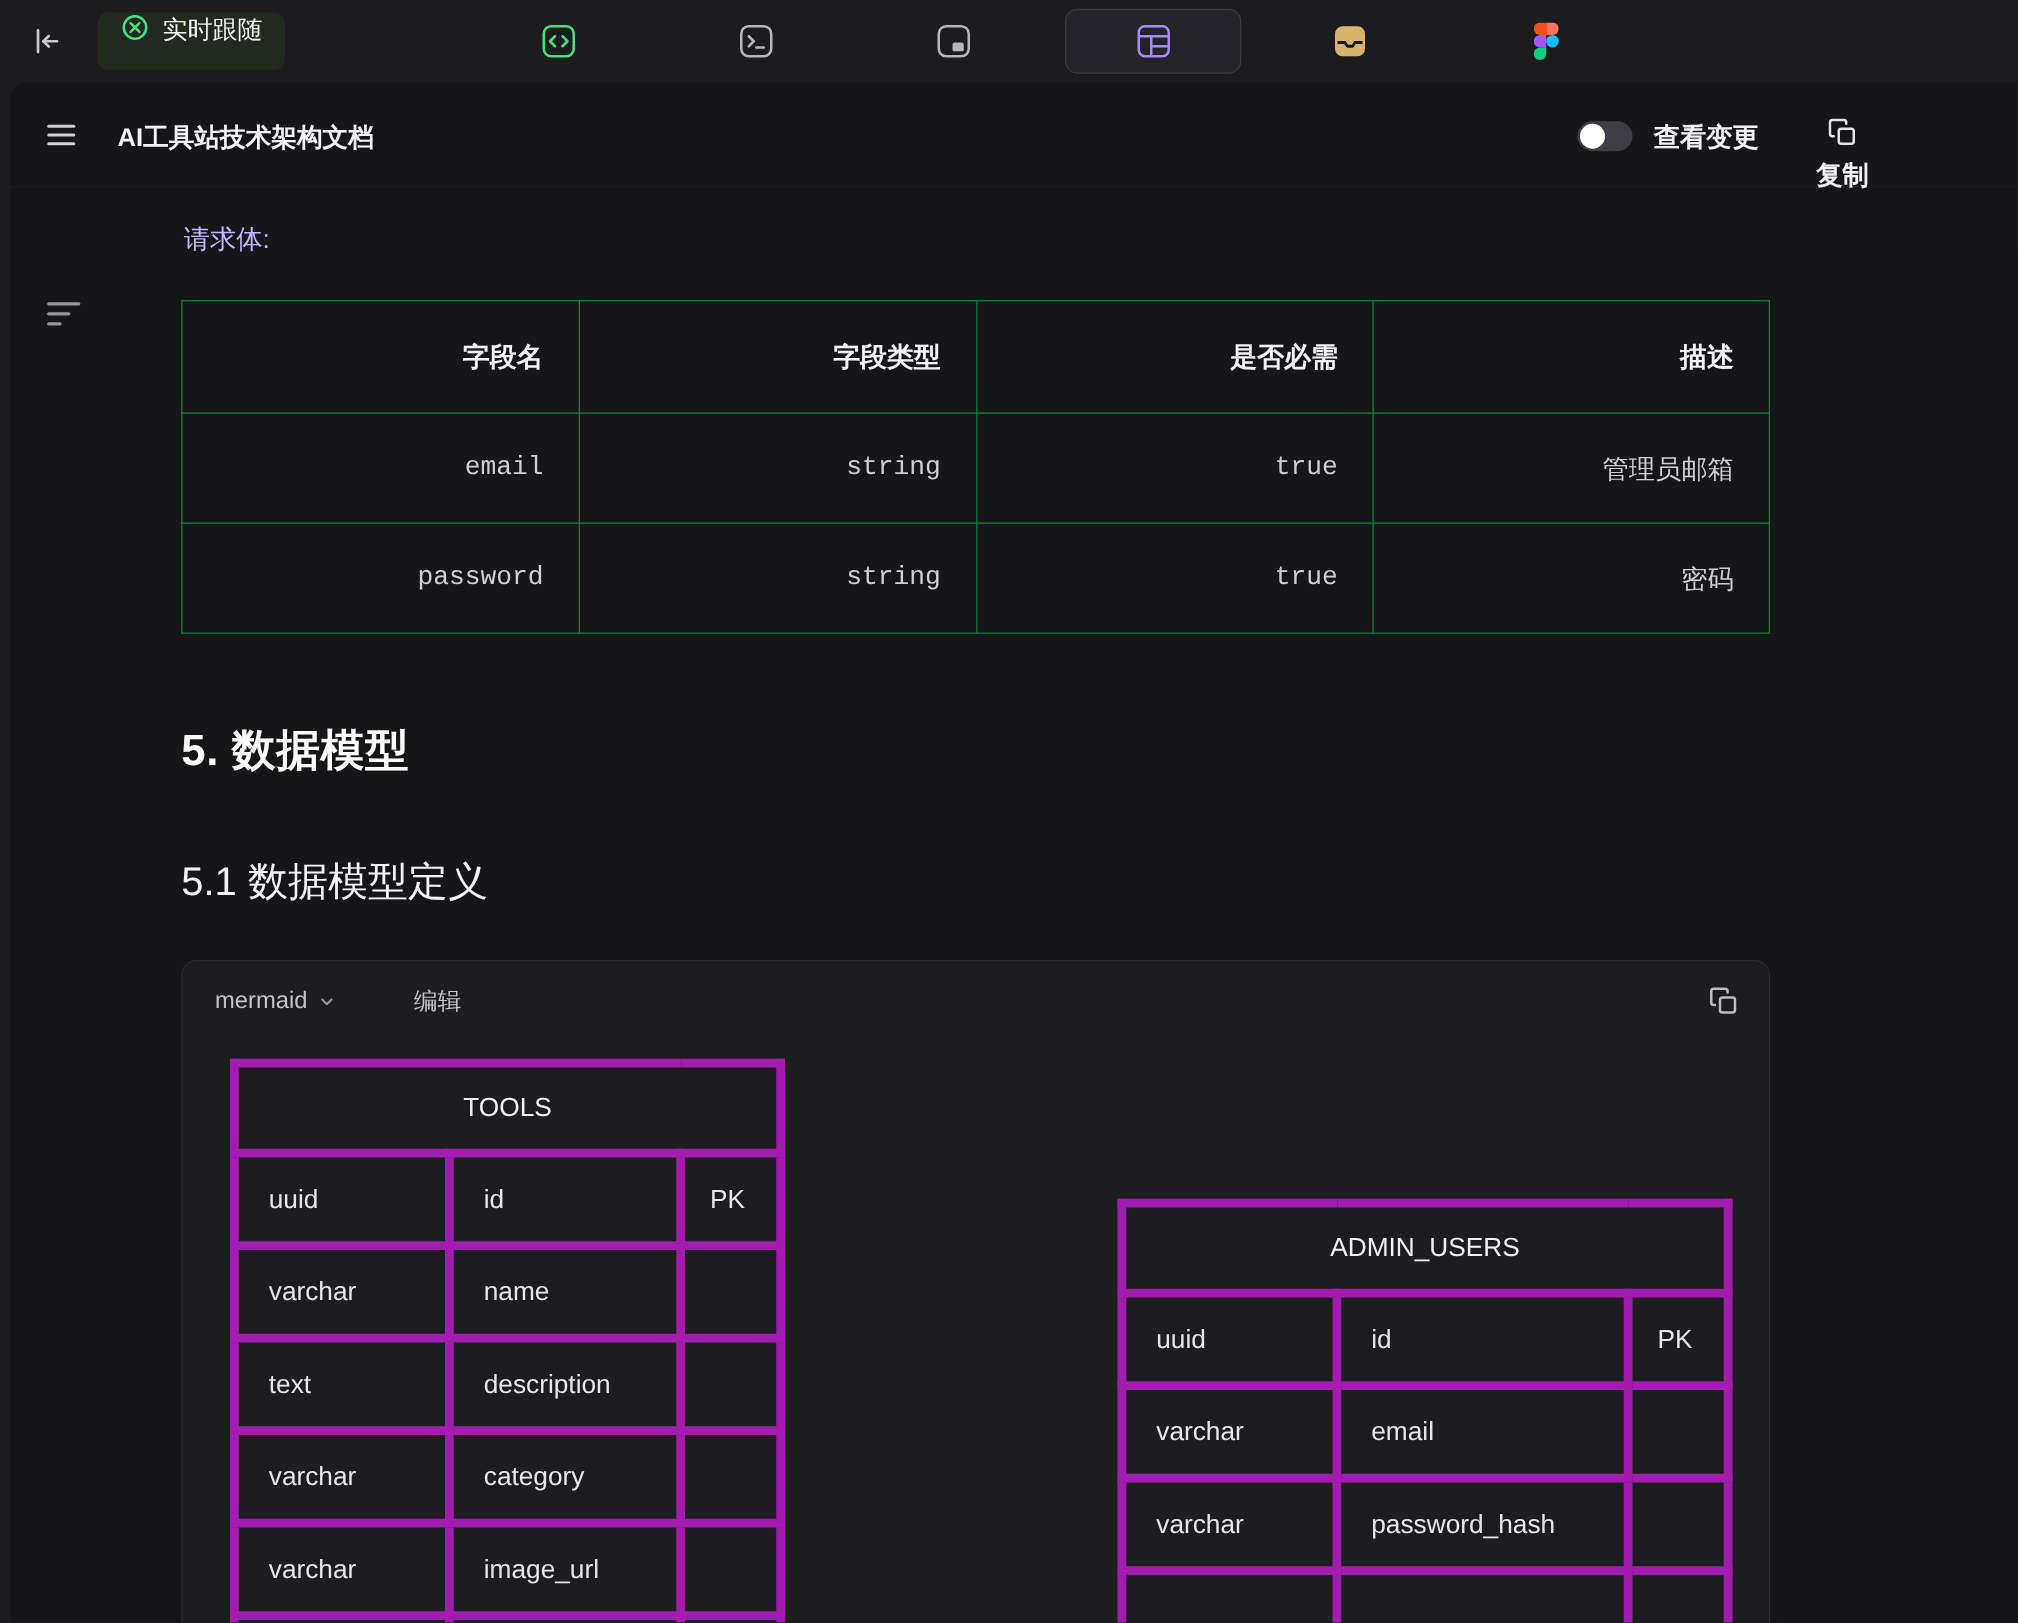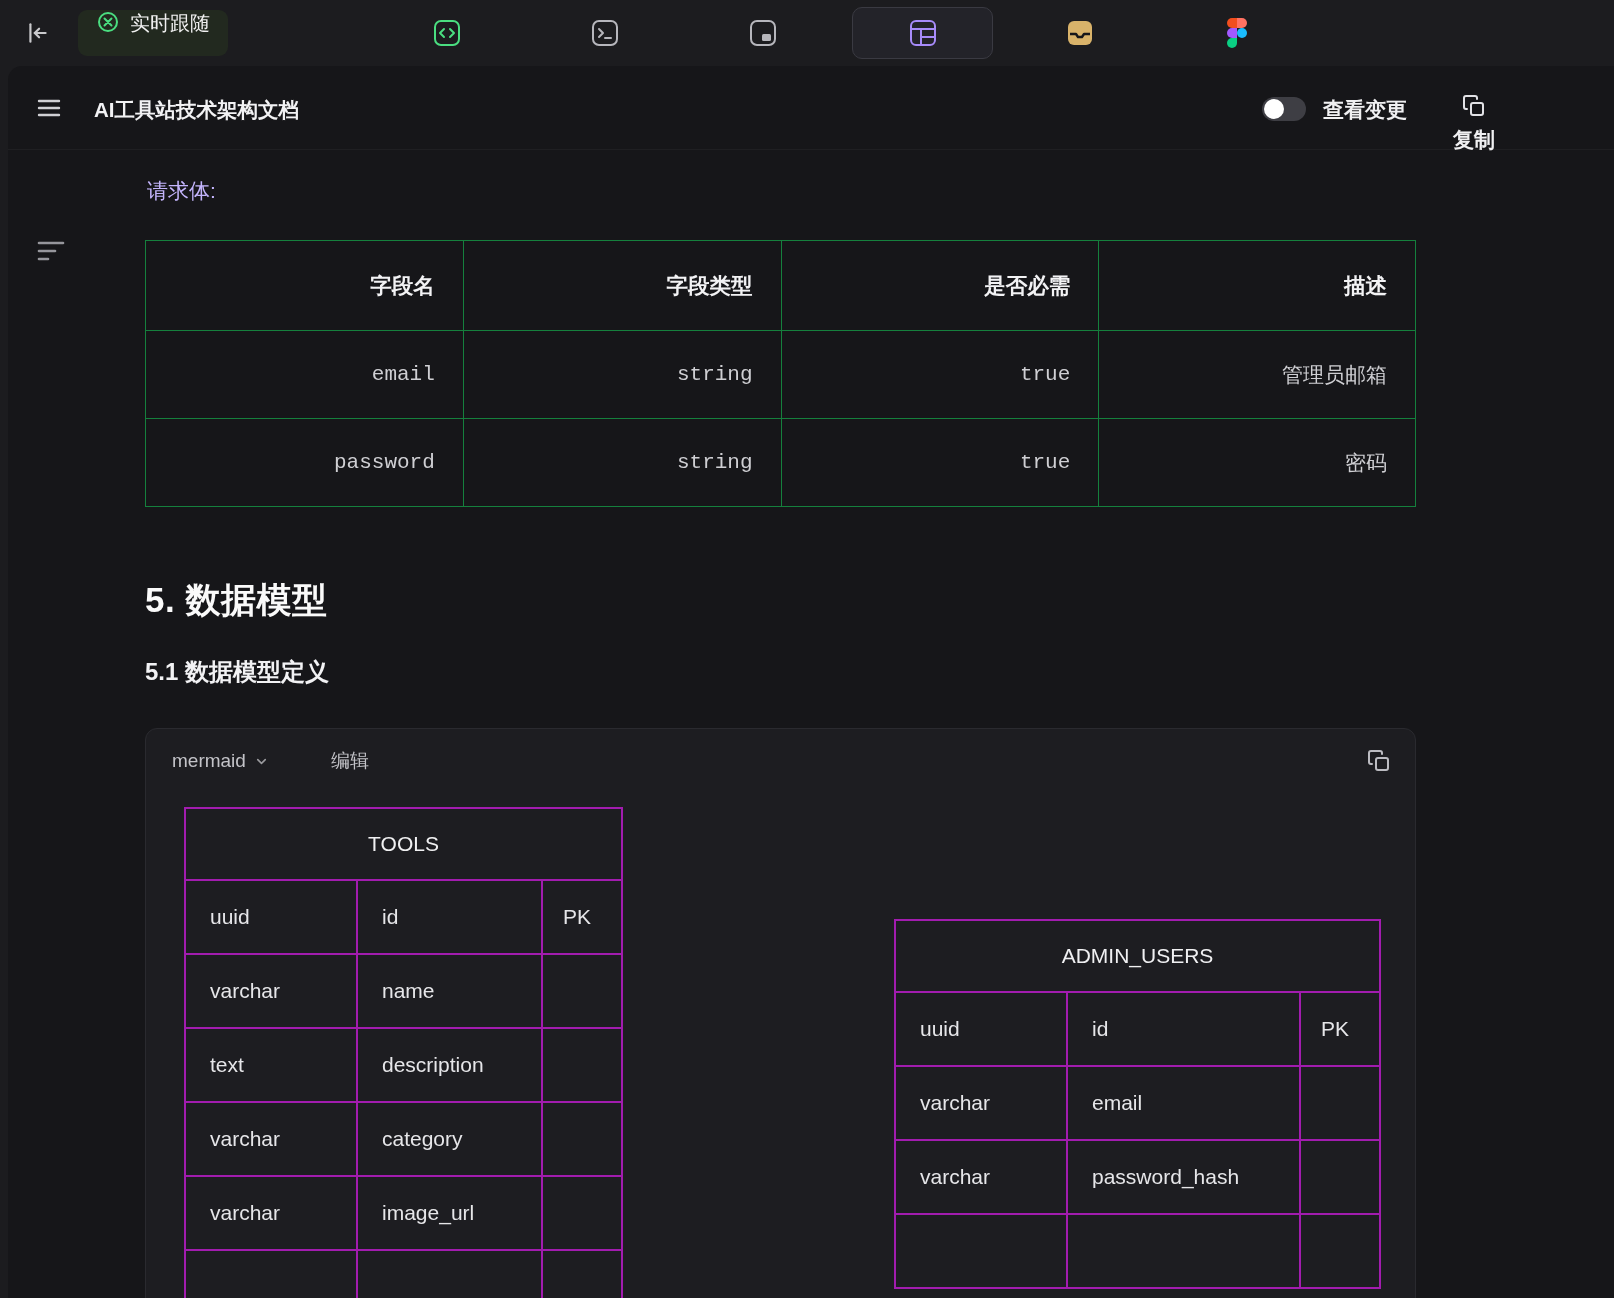--- a/index.html
+++ b/index.html
@@ -70,38 +70,38 @@
   .request-label { margin: 27px 0 0 2px; font-size: 21px; color: #c4b5fd; }
 
   table.doc-table { border-collapse: collapse; width: 1271px; margin-top: 35px; }
   table.doc-table th, table.doc-table td {
     border: 1px solid #15803d; text-align: right; padding: 0 28px; vertical-align: middle; font-family: Liberation Mono, monospace;
   }
   table.doc-table th { height: 90px; font-size: 21.5px; font-weight: 700; color: #f2f2f4; }
   table.doc-table td { height: 88px; font-size: 21px; color: #cfcfd3; }
 
   h2.section { margin-top: 70px; font-size: 35px; font-weight: 700; color: #fafafa; letter-spacing: 0.5px; }
-  h3.subsection { margin-top: 32px; font-size: 24px; font-weight: 700; color: #f2f2f4; }
+  h3.subsection { margin-top: 60px; font-size: 32px; font-weight: 400; color: #f2f2f4; }
 
   
   .code-panel {
     margin-top: 40px; width: 1271px; height: 780px;
     background: #1d1d21; border: 1px solid #2a2a2f; border-radius: 12px;
     position: relative;
   }
   .code-panel-header { height: 64px; display: flex; align-items: center; padding: 0 26px; }
   .lang-select { display: flex; align-items: center; gap: 8px; cursor: pointer; }
   .lang-select span { font-size: 19px; color: #c3c3c8; }
   .edit-btn { margin-left: 62px; font-size: 19px; color: #c3c3c8; cursor: pointer; }
   .panel-copy { position: absolute; right: 24px; top: 20px; cursor: pointer; }
 
   .diagram { position: relative; height: 716px; }
 
   table.er { border-collapse: collapse; position: absolute; background: transparent; }
-  table.er th, table.er td { border: 2px solid #a21caf; }
+  table.er th, table.er td { border: 7px solid #a21caf; }
   table.er th { height: 72px; font-size: 21px; font-weight: 400; color: #f0f0f2; text-align: center; }
   table.er td { height: 74px; font-size: 21px; color: #e6e6e9; padding: 0 24px; text-align: left; }
   table.er td.pk { padding: 0 20px; }
   table.er tr.partial td { height: 74px; }
   .er-tools { left: 38px; top: 14px; }
   .er-admin { left: 748px; top: 126px; }
 </style>
 </head>
 <body>
 

